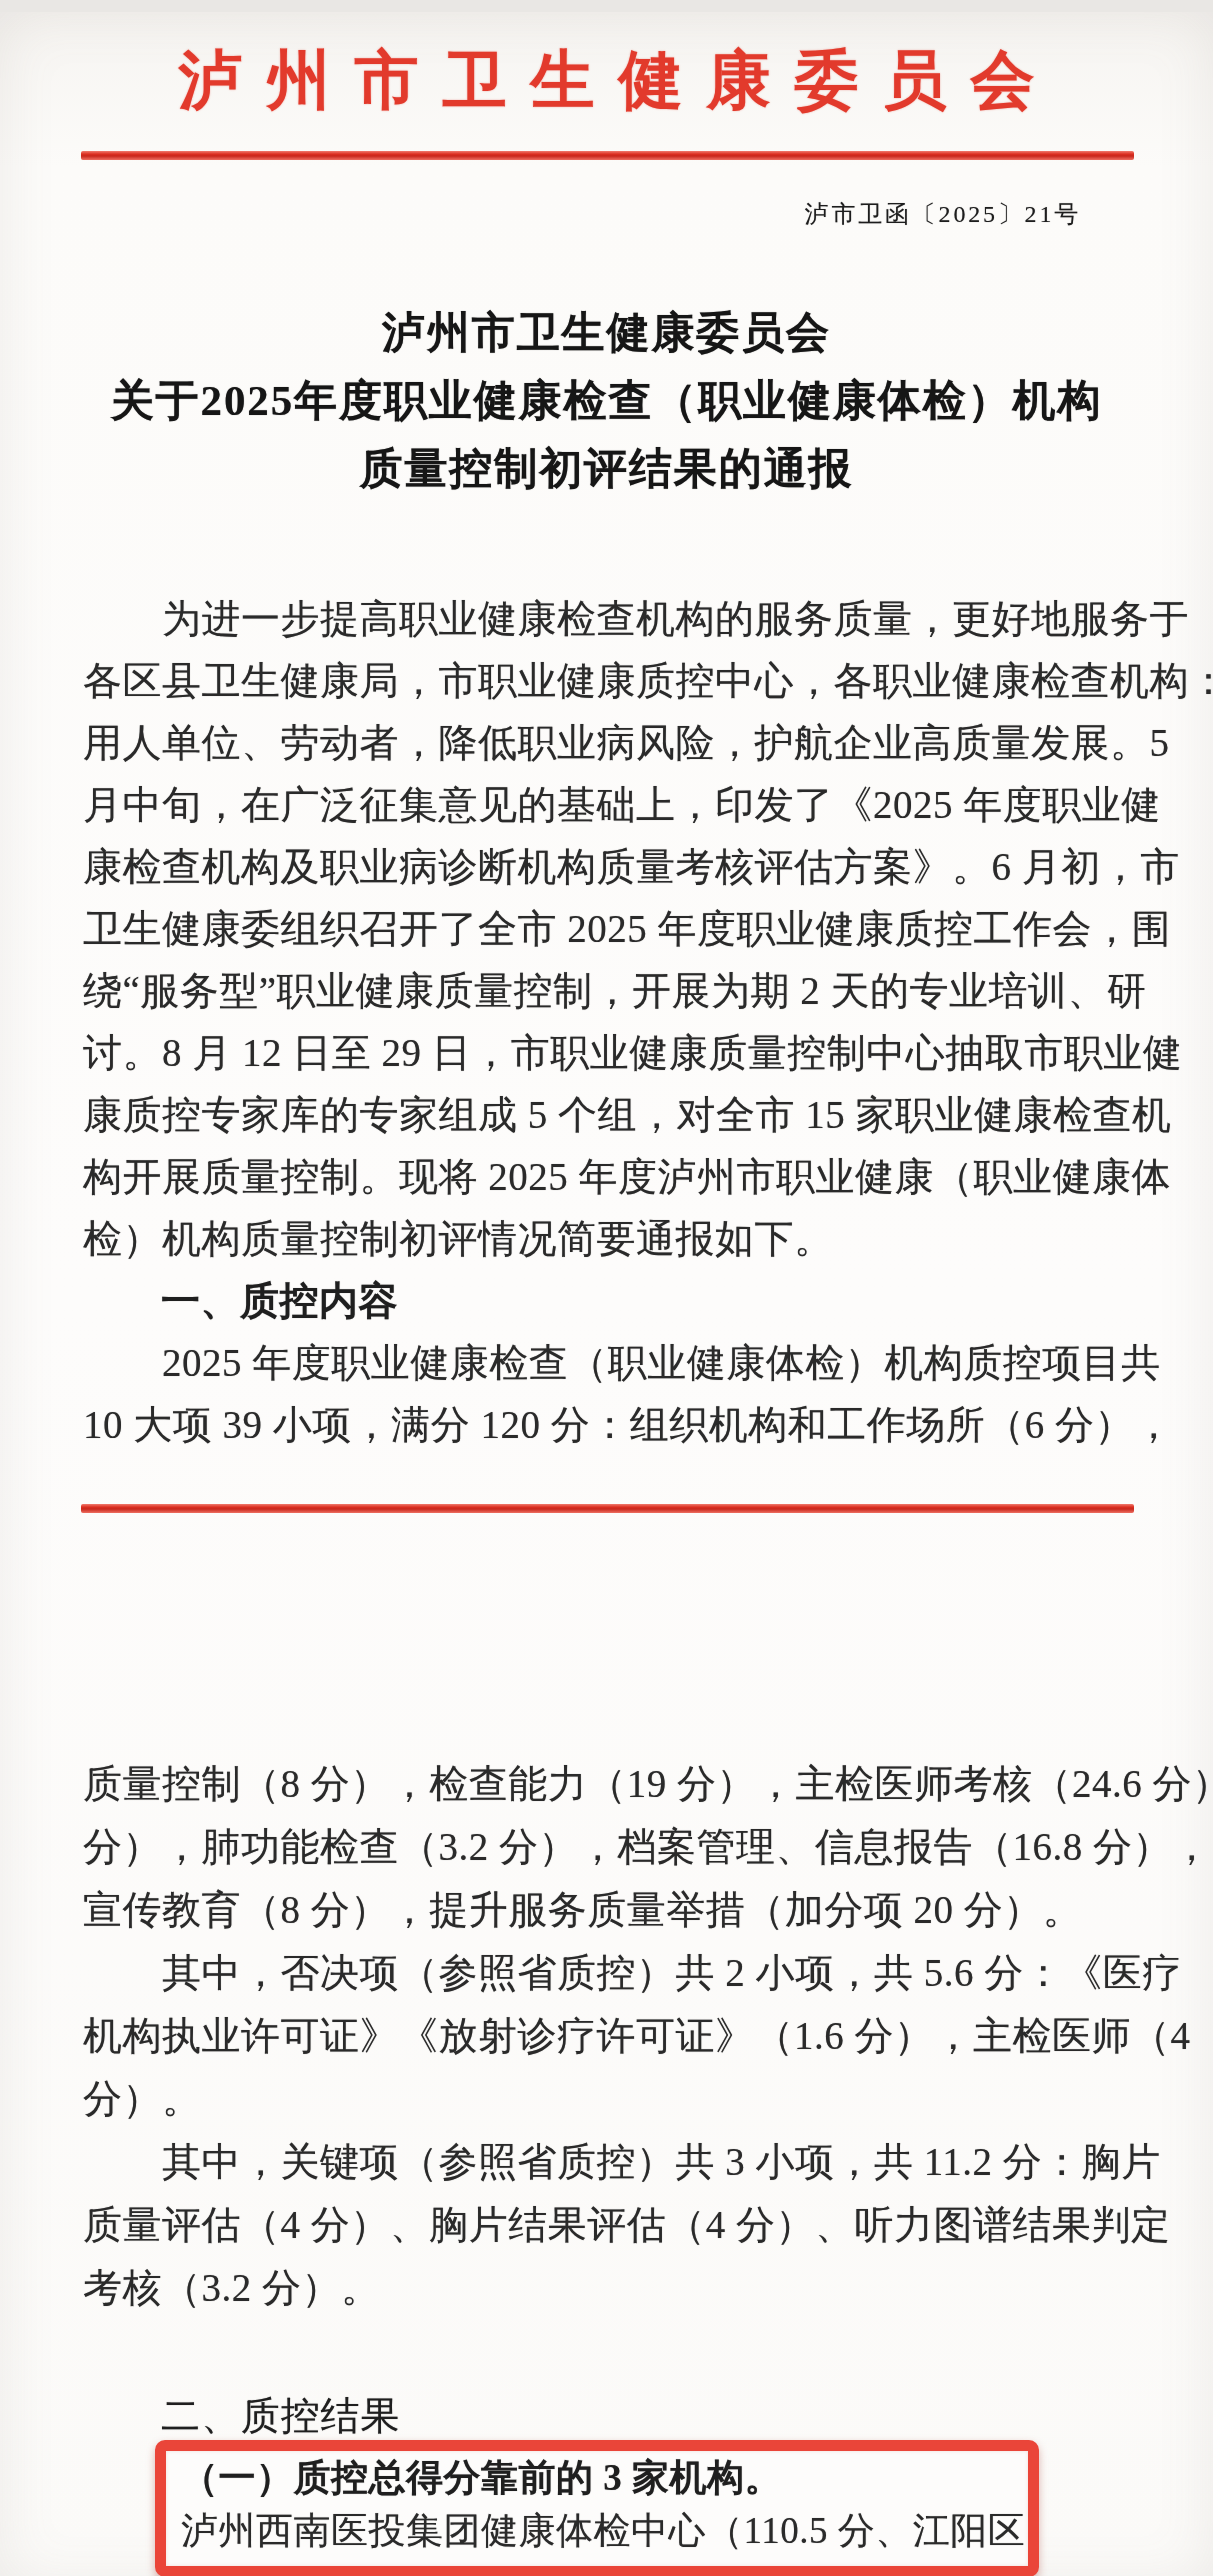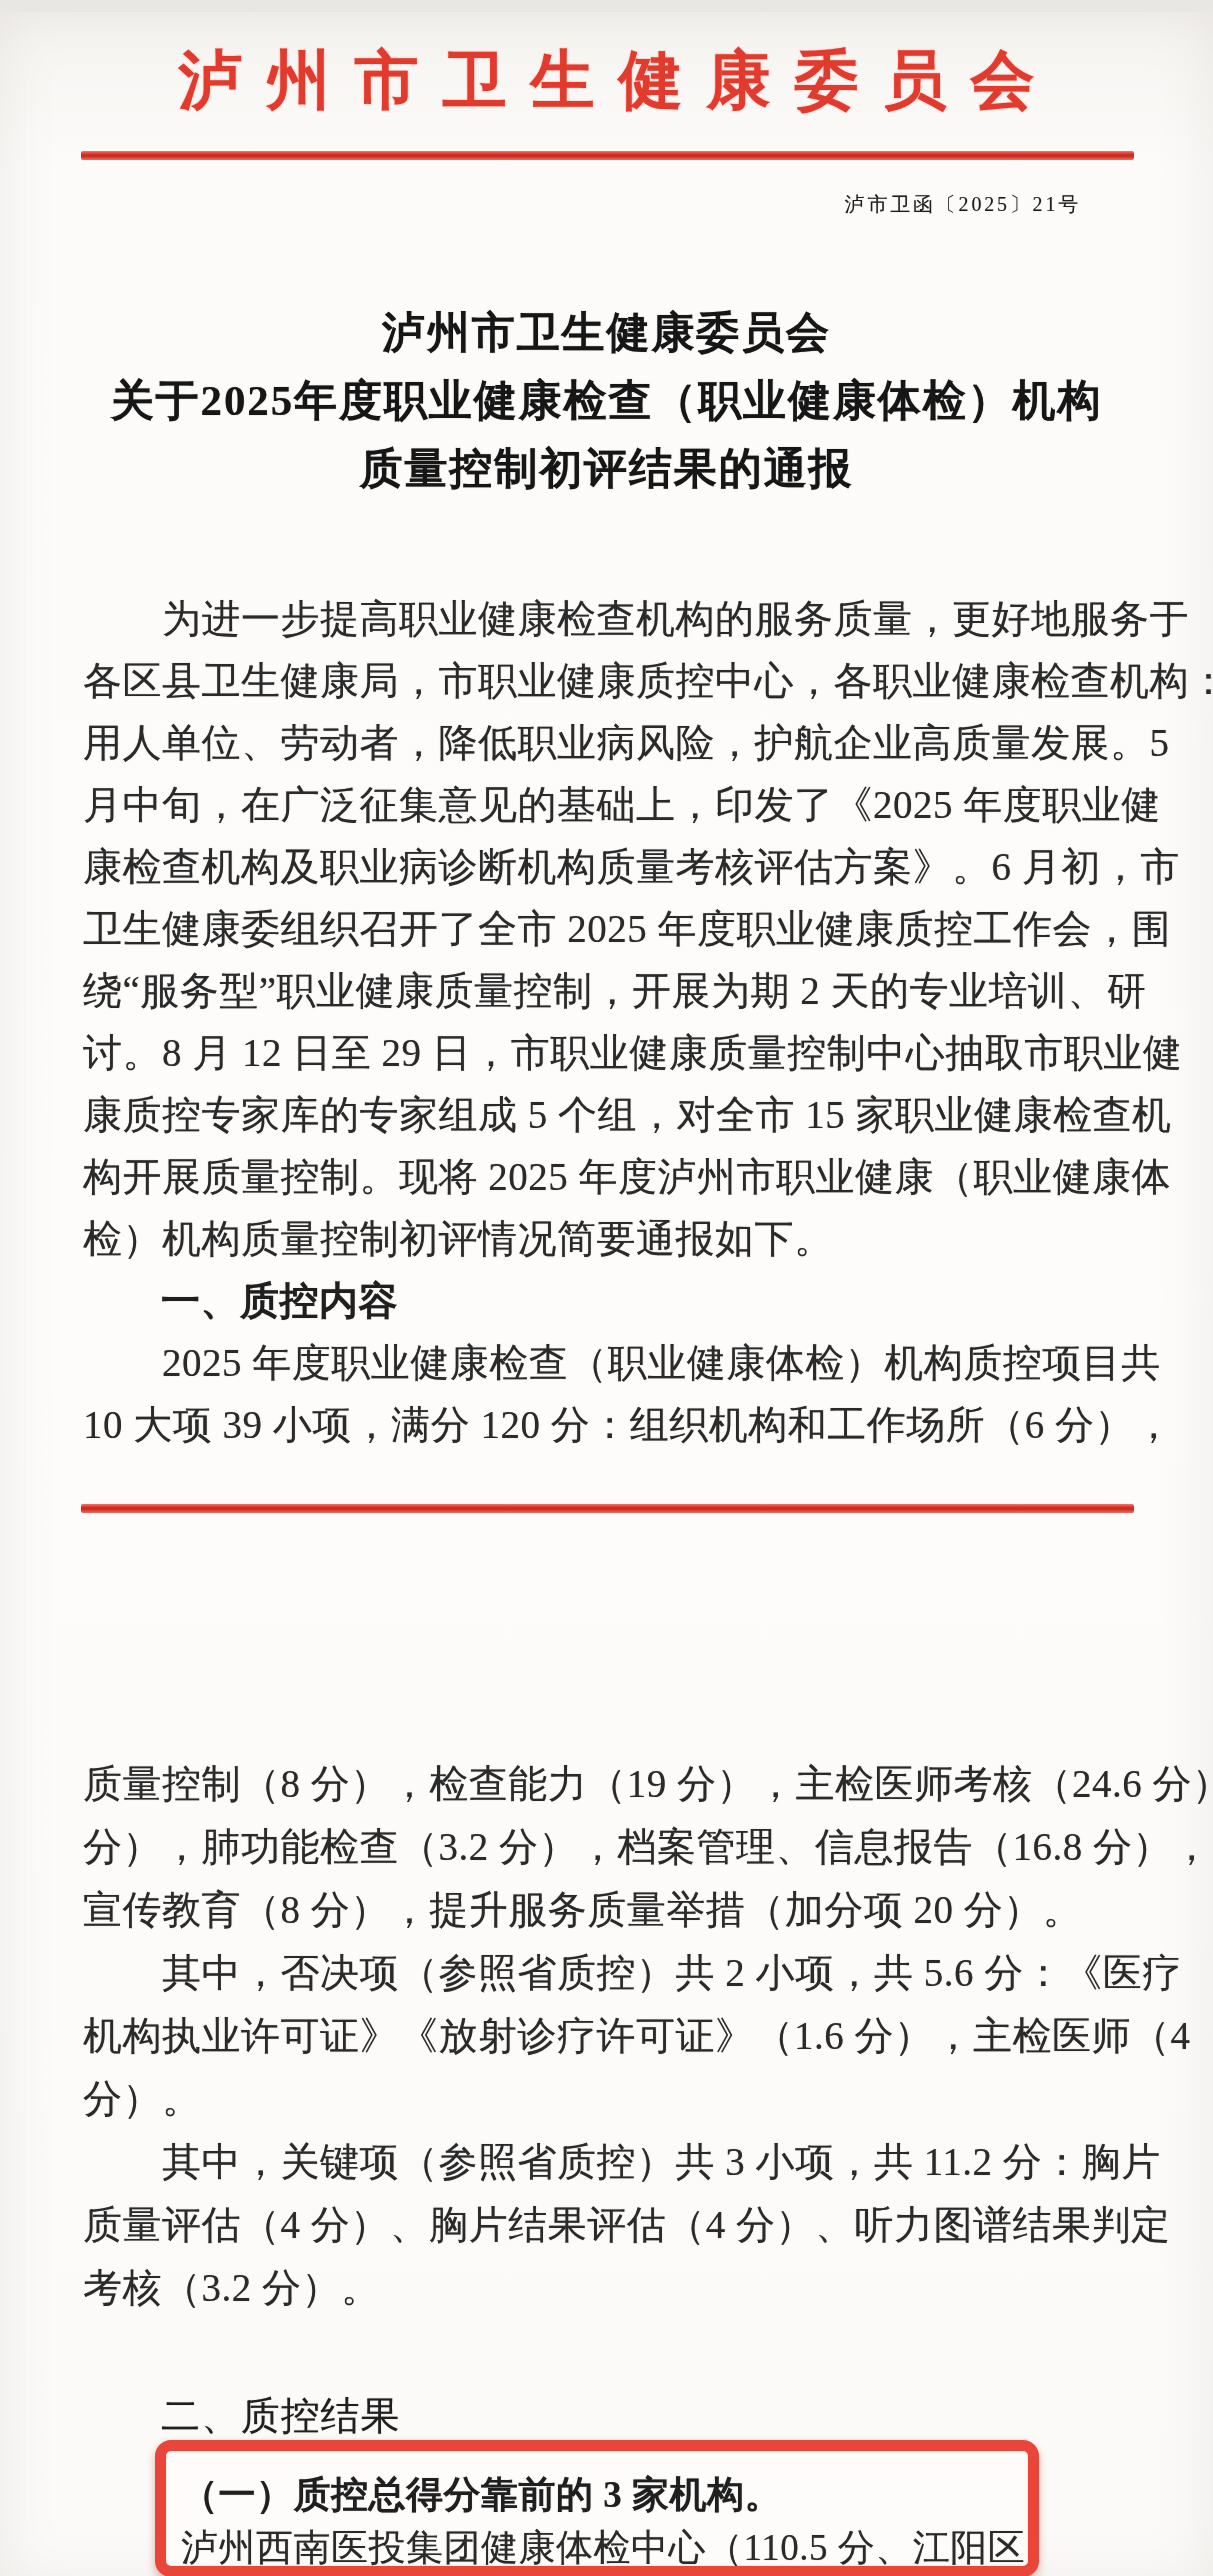--- a/index.html
+++ b/index.html
@@ -33,23 +33,23 @@
     left:81px;
     width:1053px;
     height:8.5px;
     background:linear-gradient(180deg,#f07a6d 0%,#dc2f21 35%,#c8271c 55%,#ee6f62 100%);
     border-radius:1.9px;
   }
   .rule-top{ top:139px; }
   .rule-page-break{ top:1492px; }
   .doc-number{
     position:absolute;
-    top:179px;
+    top:186px;
     right:132px;
-    font-size:20px;
+    font-size:24px;
     color:#1d1d1d;
     letter-spacing:2.8px;
     text-shadow:0 0 0.9px rgba(0,0,0,0.4);
   }
   .doc-title{
     position:absolute;
     top:287px; left:38px; right:38px;
     text-align:center;
     font-size:43px;
     font-weight:bold;
@@ -87,24 +87,24 @@
     white-space:nowrap;
   }
   .highlight-box{
     position:absolute;
     top:2428px;
     left:155px;
     width:884px;
     height:137px;
     box-sizing:border-box;
     border:11.4px solid #ea4539;
-    border-radius:16px;
+    border-radius:10px;
     background:#fdfcfb;
     box-shadow:0 4.7px 8.5px rgba(160,45,35,0.35), inset 0 0 3.8px rgba(160,45,35,0.15);
-    padding:17px 0 0 15px;
+    padding:0 0 0 15px;
     overflow:hidden;
   }
   .highlight-box .box-line{
     font-size:37px;
     line-height:53px;
     color:#2a2a2a;
     letter-spacing:0.5px;
     text-shadow:0 0 0.9px rgba(0,0,0,0.45);
     white-space:nowrap;
   }

